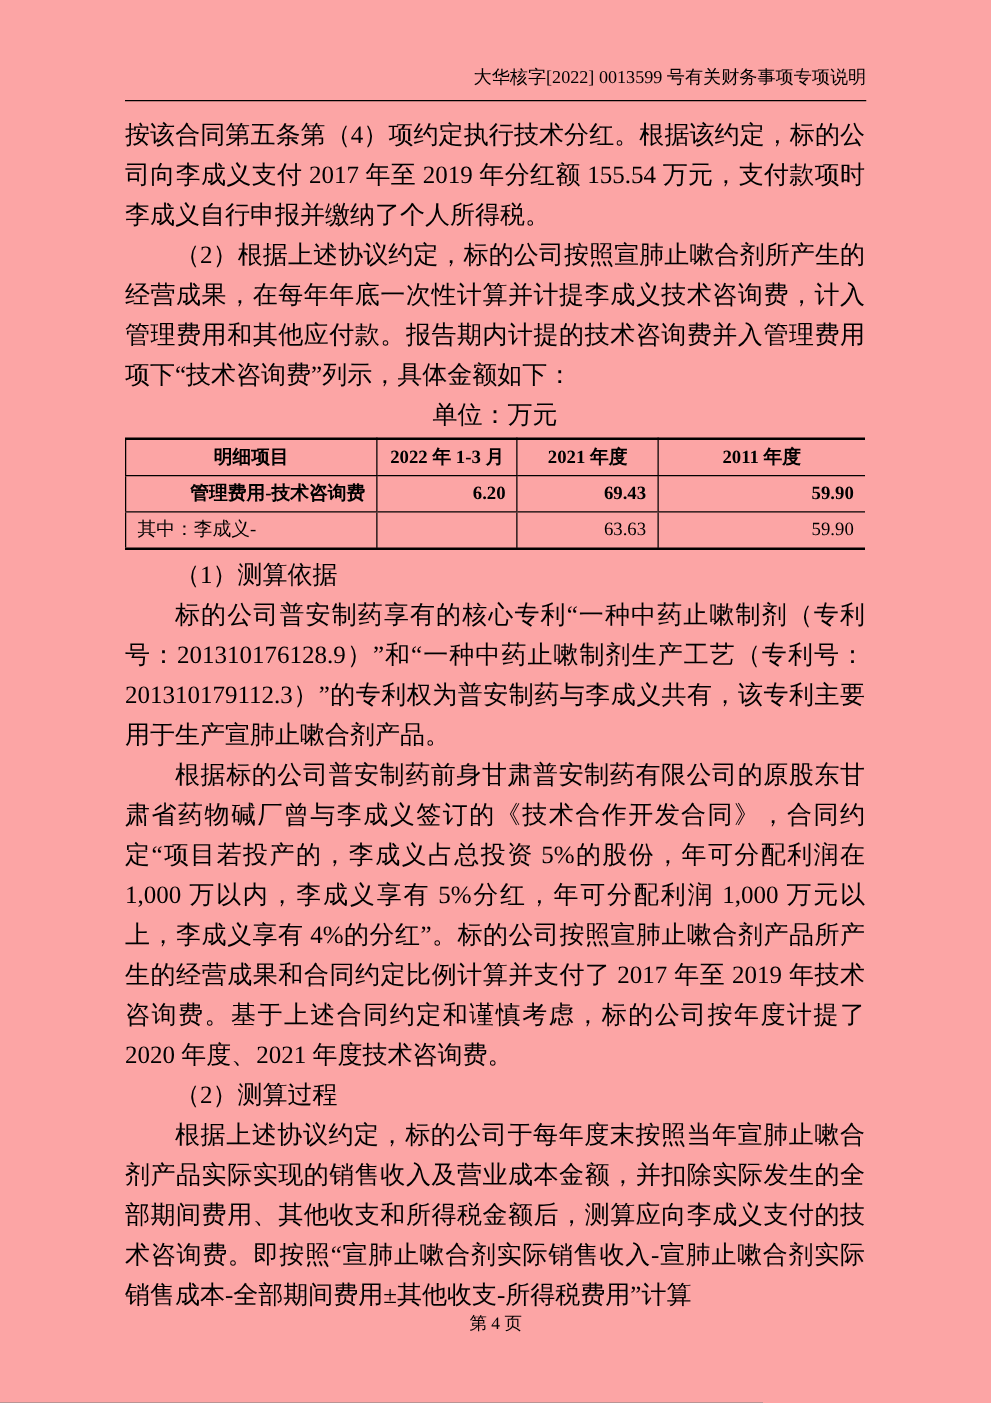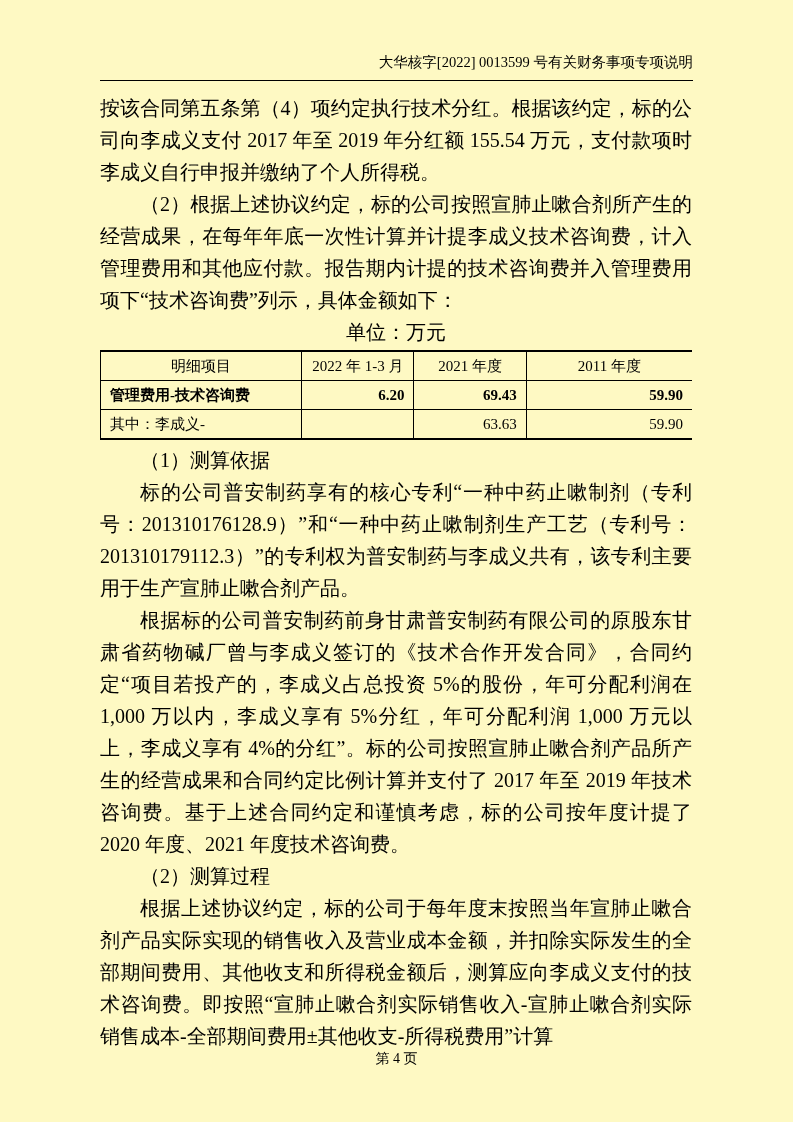--- a/index.html
+++ b/index.html
@@ -1,20 +1,20 @@
 <!DOCTYPE html>
 <html><head>
 <meta charset="utf-8">
 <style>
   html,body { margin:0; padding:0; background:#888; }
   .page {
     position:relative;
     width:793px; height:1122px;
     margin:0 auto;
-    background:#fef9c3;
+    background:#fca5a5;
     font-family:"Liberation Serif","DejaVu Serif",serif;
     color:#000;
     overflow:hidden;
   }
   .header {
     position:absolute;
     left:100px; right:100px; top:50px;
     text-align:right;
     font-size:14.5px;
     line-height:24px;
@@ -45,33 +45,33 @@
     border-left:1px solid #000;
     font-size:15px;
     text-align:left;
   }
   table.fin th, table.fin td {
     padding:3px 9px;
     line-height:22px;
     vertical-align:middle;
   }
   table.fin th {
-    font-weight:normal;
+    font-weight:bold;
     text-align:center;
     border-bottom:1px solid #000;
   }
   table.fin td { border-top:1px solid #000; }
   table.fin tr:first-child td { border-top:none; }
   table.fin th:not(:last-child), table.fin td:not(:last-child) { border-right:1px solid #000; }
   table.fin .col-item { width:34%; }
   table.fin .col-q   { width:19%; }
   table.fin .col-y1  { width:19%; }
   table.fin .col-y2  { width:28%; }
   table.fin td.num { text-align:right; }
-  table.fin tr.bold-row td { font-weight:bold; }
+  table.fin tr.bold-row td { font-weight:bold;text-align:right; }
   table.fin td.indent1 { padding-left:42px; }
   .heading-line { margin-top:6px; }
   .footer {
     position:absolute;
     left:0; right:0; bottom:54px;
     text-align:center;
     font-size:14px;
   }
 </style>
 </head>

